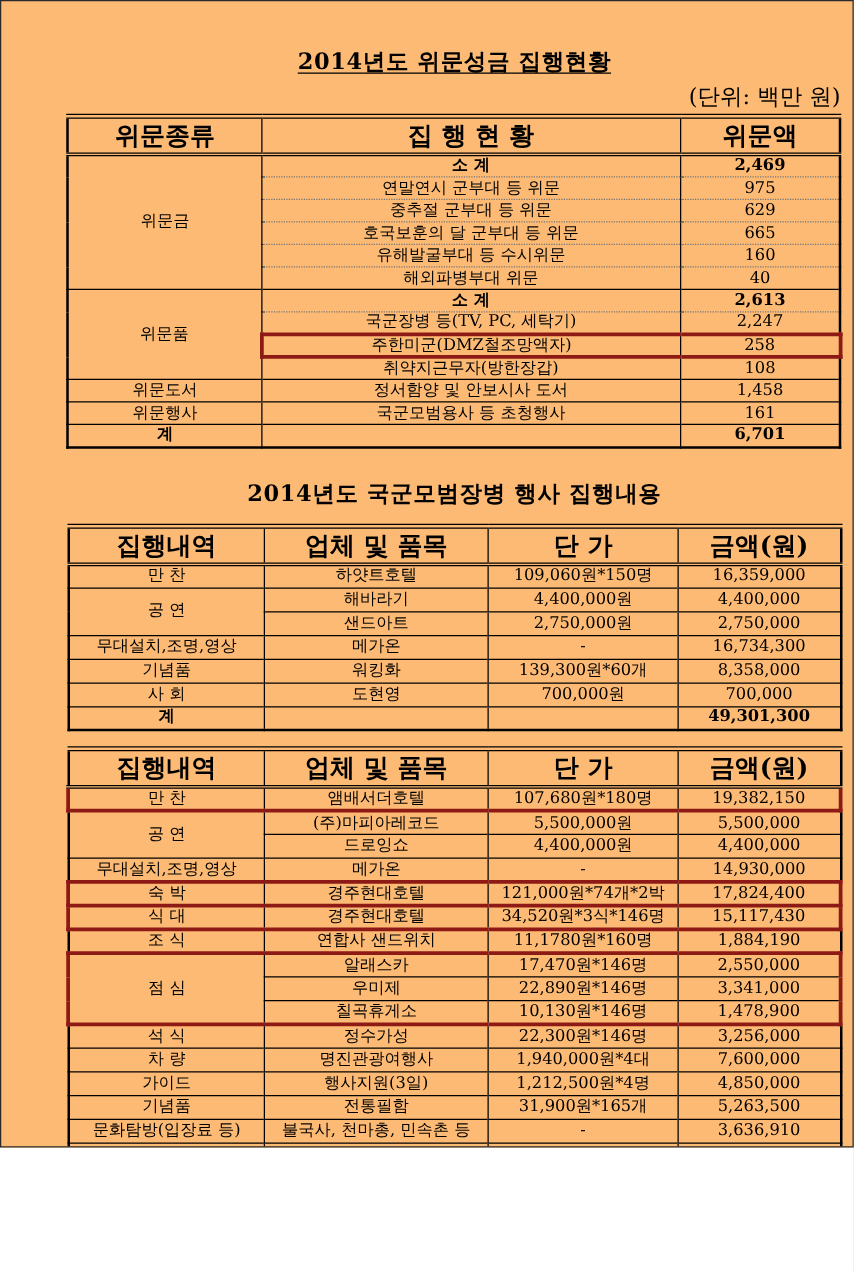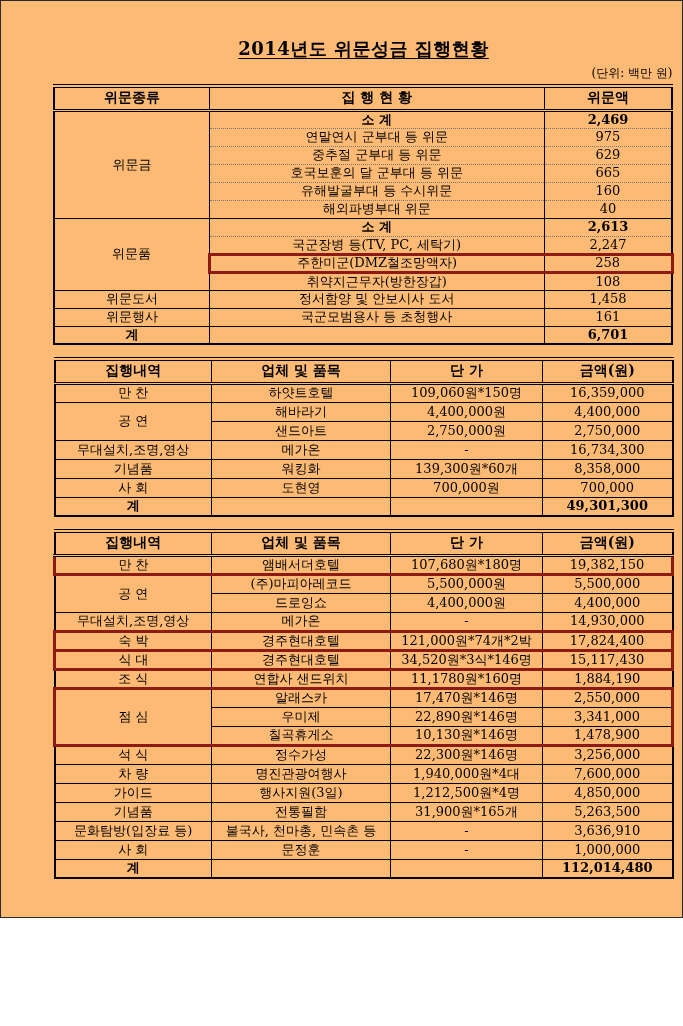--- a/index.html
+++ b/index.html
@@ -12,32 +12,32 @@
   .title {
     text-align:center; font-size:18px; font-weight:bold; color:var(--ink);
     letter-spacing:0.5px;
   }
   .title.underline { text-decoration:underline; text-underline-offset:3px; }
   .title1 { margin-top:36px; }
   .title2 { margin-top:24px; }
   .title3 { margin-top:22px; }
   .unit {
     width:618px; margin:4px auto 2px auto; text-align:right;
-    font-size:12px; color:var(--ink);
+    font-size:18px; color:var(--ink);
   }
   .doc-table {
     width:618px; margin:0 auto; border-collapse:collapse; table-layout:fixed;
     border:2px solid var(--ink); font-size:13px; color:var(--ink);
   }
   .doc-table.m1 { margin-top:2px; }
   .doc-table.m2 { margin-top:12px; }
   .doc-table th {
     border-left:1px solid var(--ink); border-right:1px solid var(--ink);
     border-top:4px double var(--ink); border-bottom:3px double var(--ink);
-    font-weight:bold; font-size:14px; height:24px; padding:0 2px;
+    font-weight:bold; font-size:20px; height:24px; padding:0 2px;
     text-align:center; vertical-align:middle;
   }
   .doc-table td {
     border-left:1px solid var(--ink); border-right:1px solid var(--ink);
     border-top:1px solid var(--ink); border-bottom:none;
     padding:0 2px; text-align:center; vertical-align:middle;
     line-height:1.05; overflow:hidden; white-space:nowrap;
   }
   .t1 td { height:18px; }
   .t4col td { height:19px; }
@@ -127,20 +127,21 @@
           <td>161</td>
         </tr>
         <tr>
           <td class="cat bold">계</td>
           <td class="bold"></td>
           <td class="bold">6,701</td>
         </tr>
       </tbody>
     </table>
 
+  <div class="title title2">2014년도 국군모범장병 행사 집행내용</div>
   <table id="t2" class="doc-table t4col m2">
       <thead>
         <tr>
           <th>집행내역</th>
           <th>업체 및 품목</th>
           <th>단 가</th>
           <th>금액(원)</th>
         </tr>
       </thead>
       <tbody>

